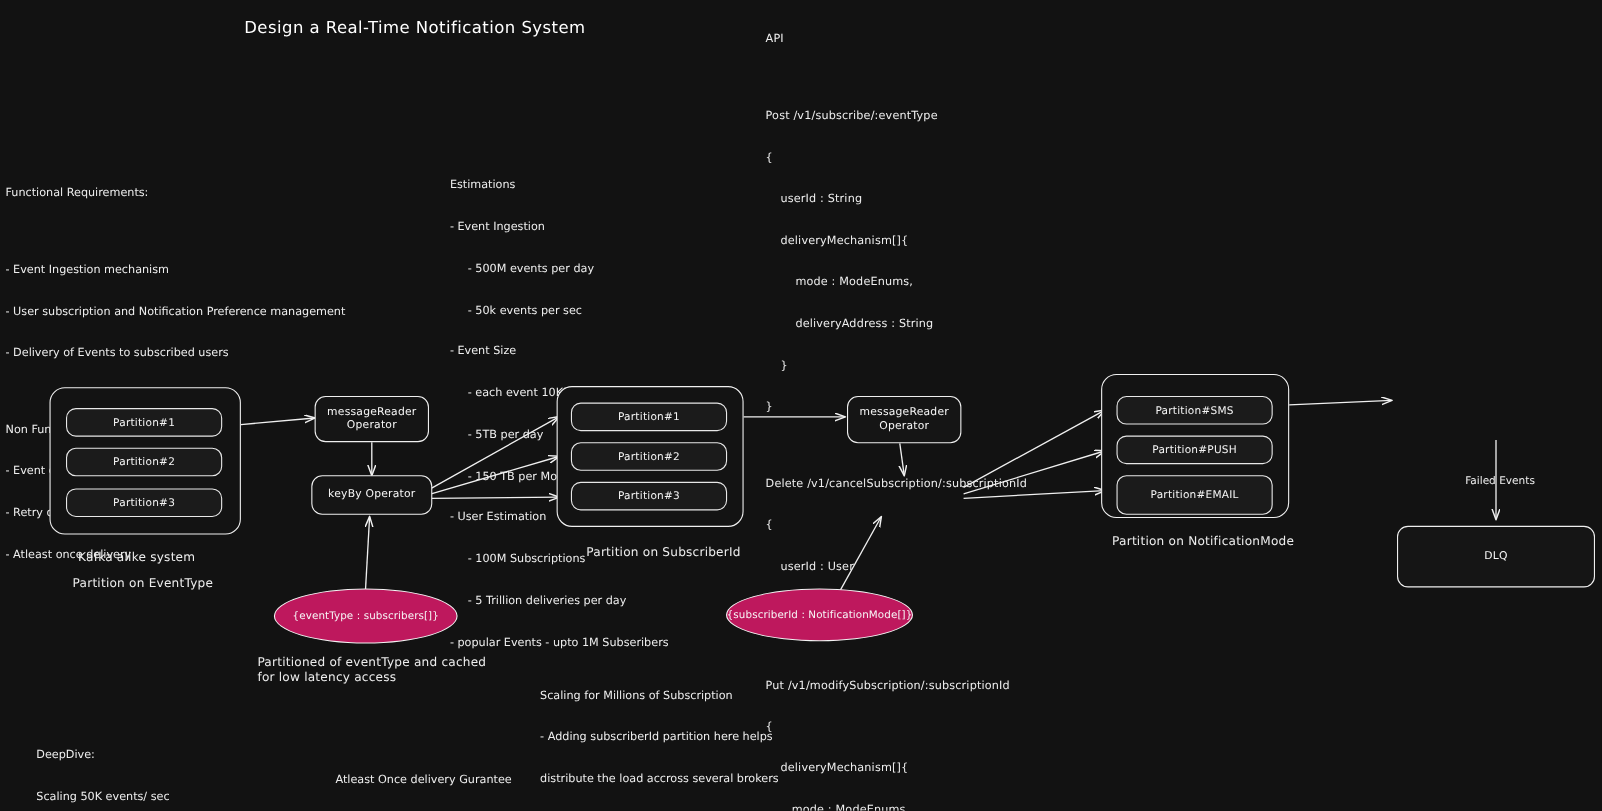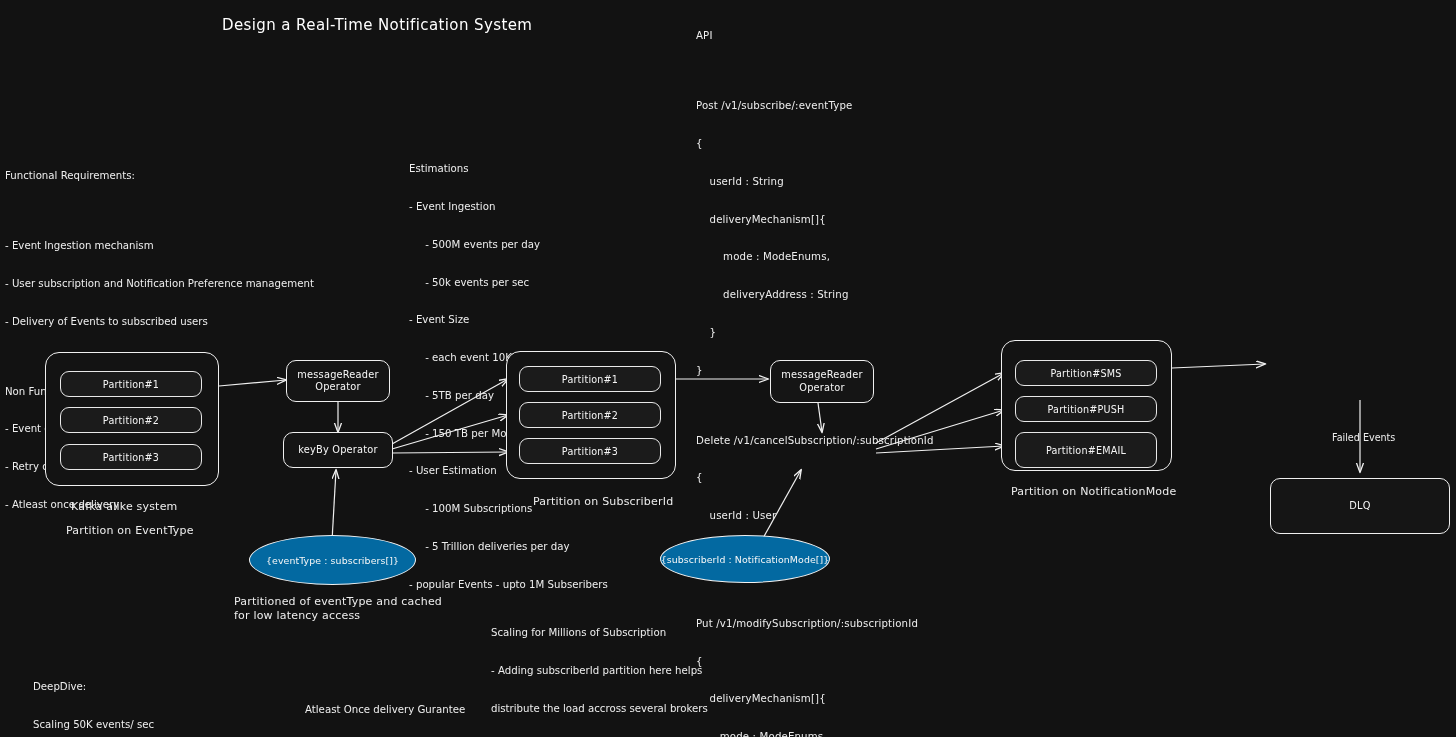--- a/index.html
+++ b/index.html
@@ -82,21 +82,21 @@
     font-size: 9.8px;
     line-height: 12.5px;
     color: #f7f7f7;
     text-align: center;
     letter-spacing: .2px;
   }
   .ellipse {
     position: absolute;
     border: 1.6px solid #f2f2f2;
     border-radius: 50%;
-    background: #0369a1;
+    background: #be185d;
     box-sizing: border-box;
     display: flex;
     align-items: center;
     justify-content: center;
     font-size: 9.4px;
     color: #f7f7f7;
     letter-spacing: .1px;
     white-space: nowrap;
   }
   .caption {

